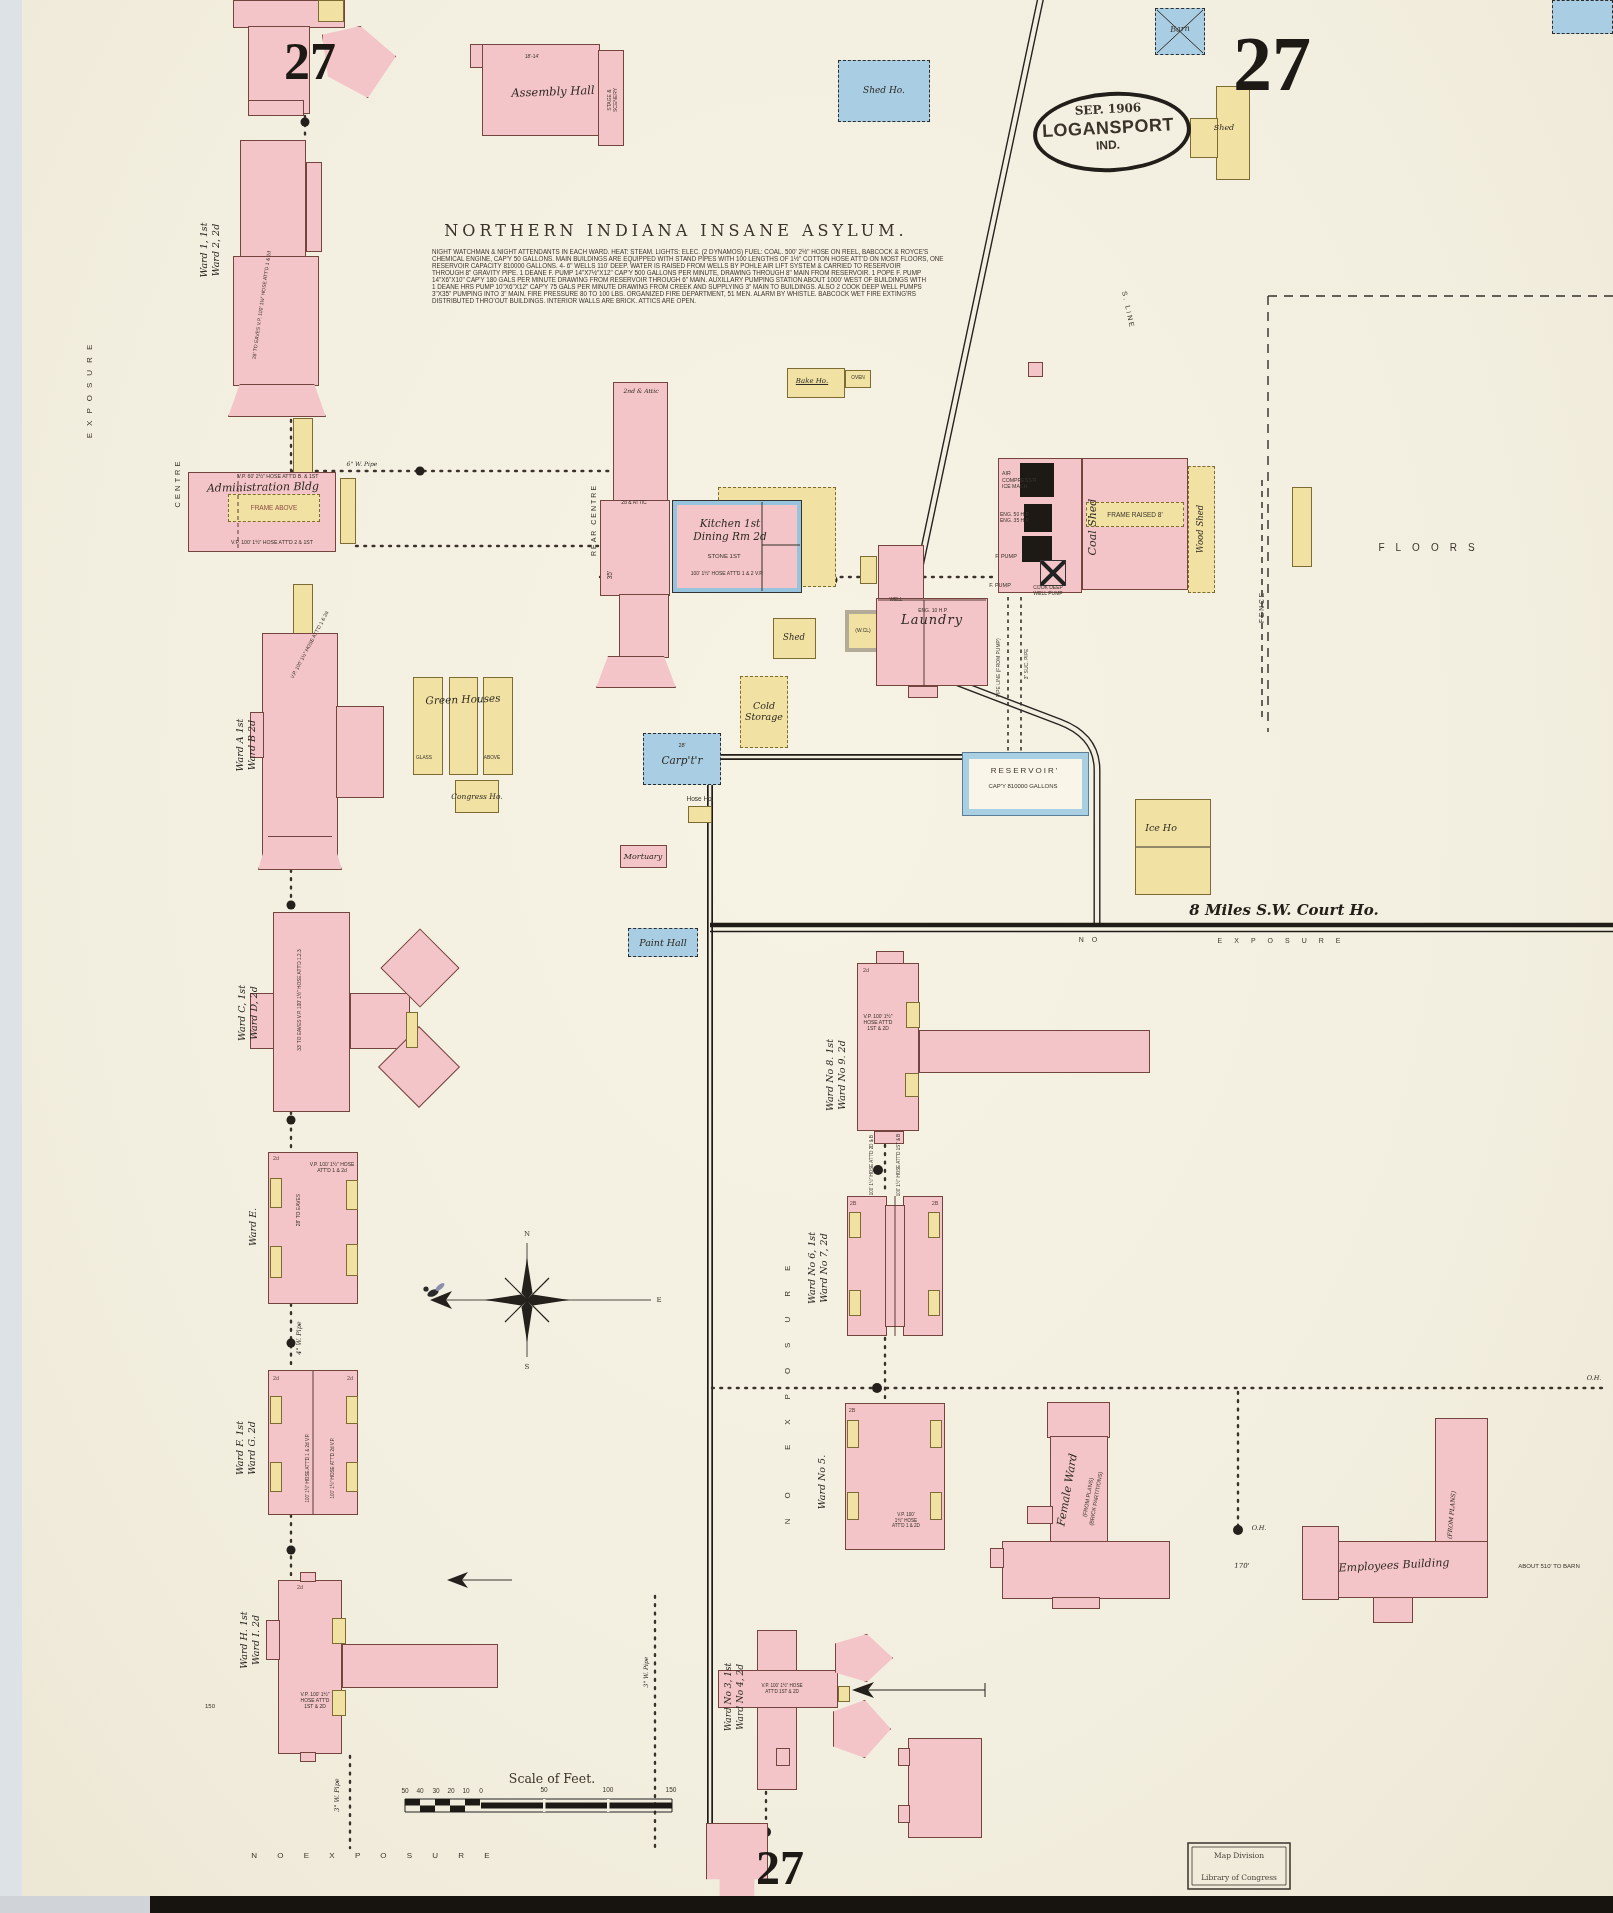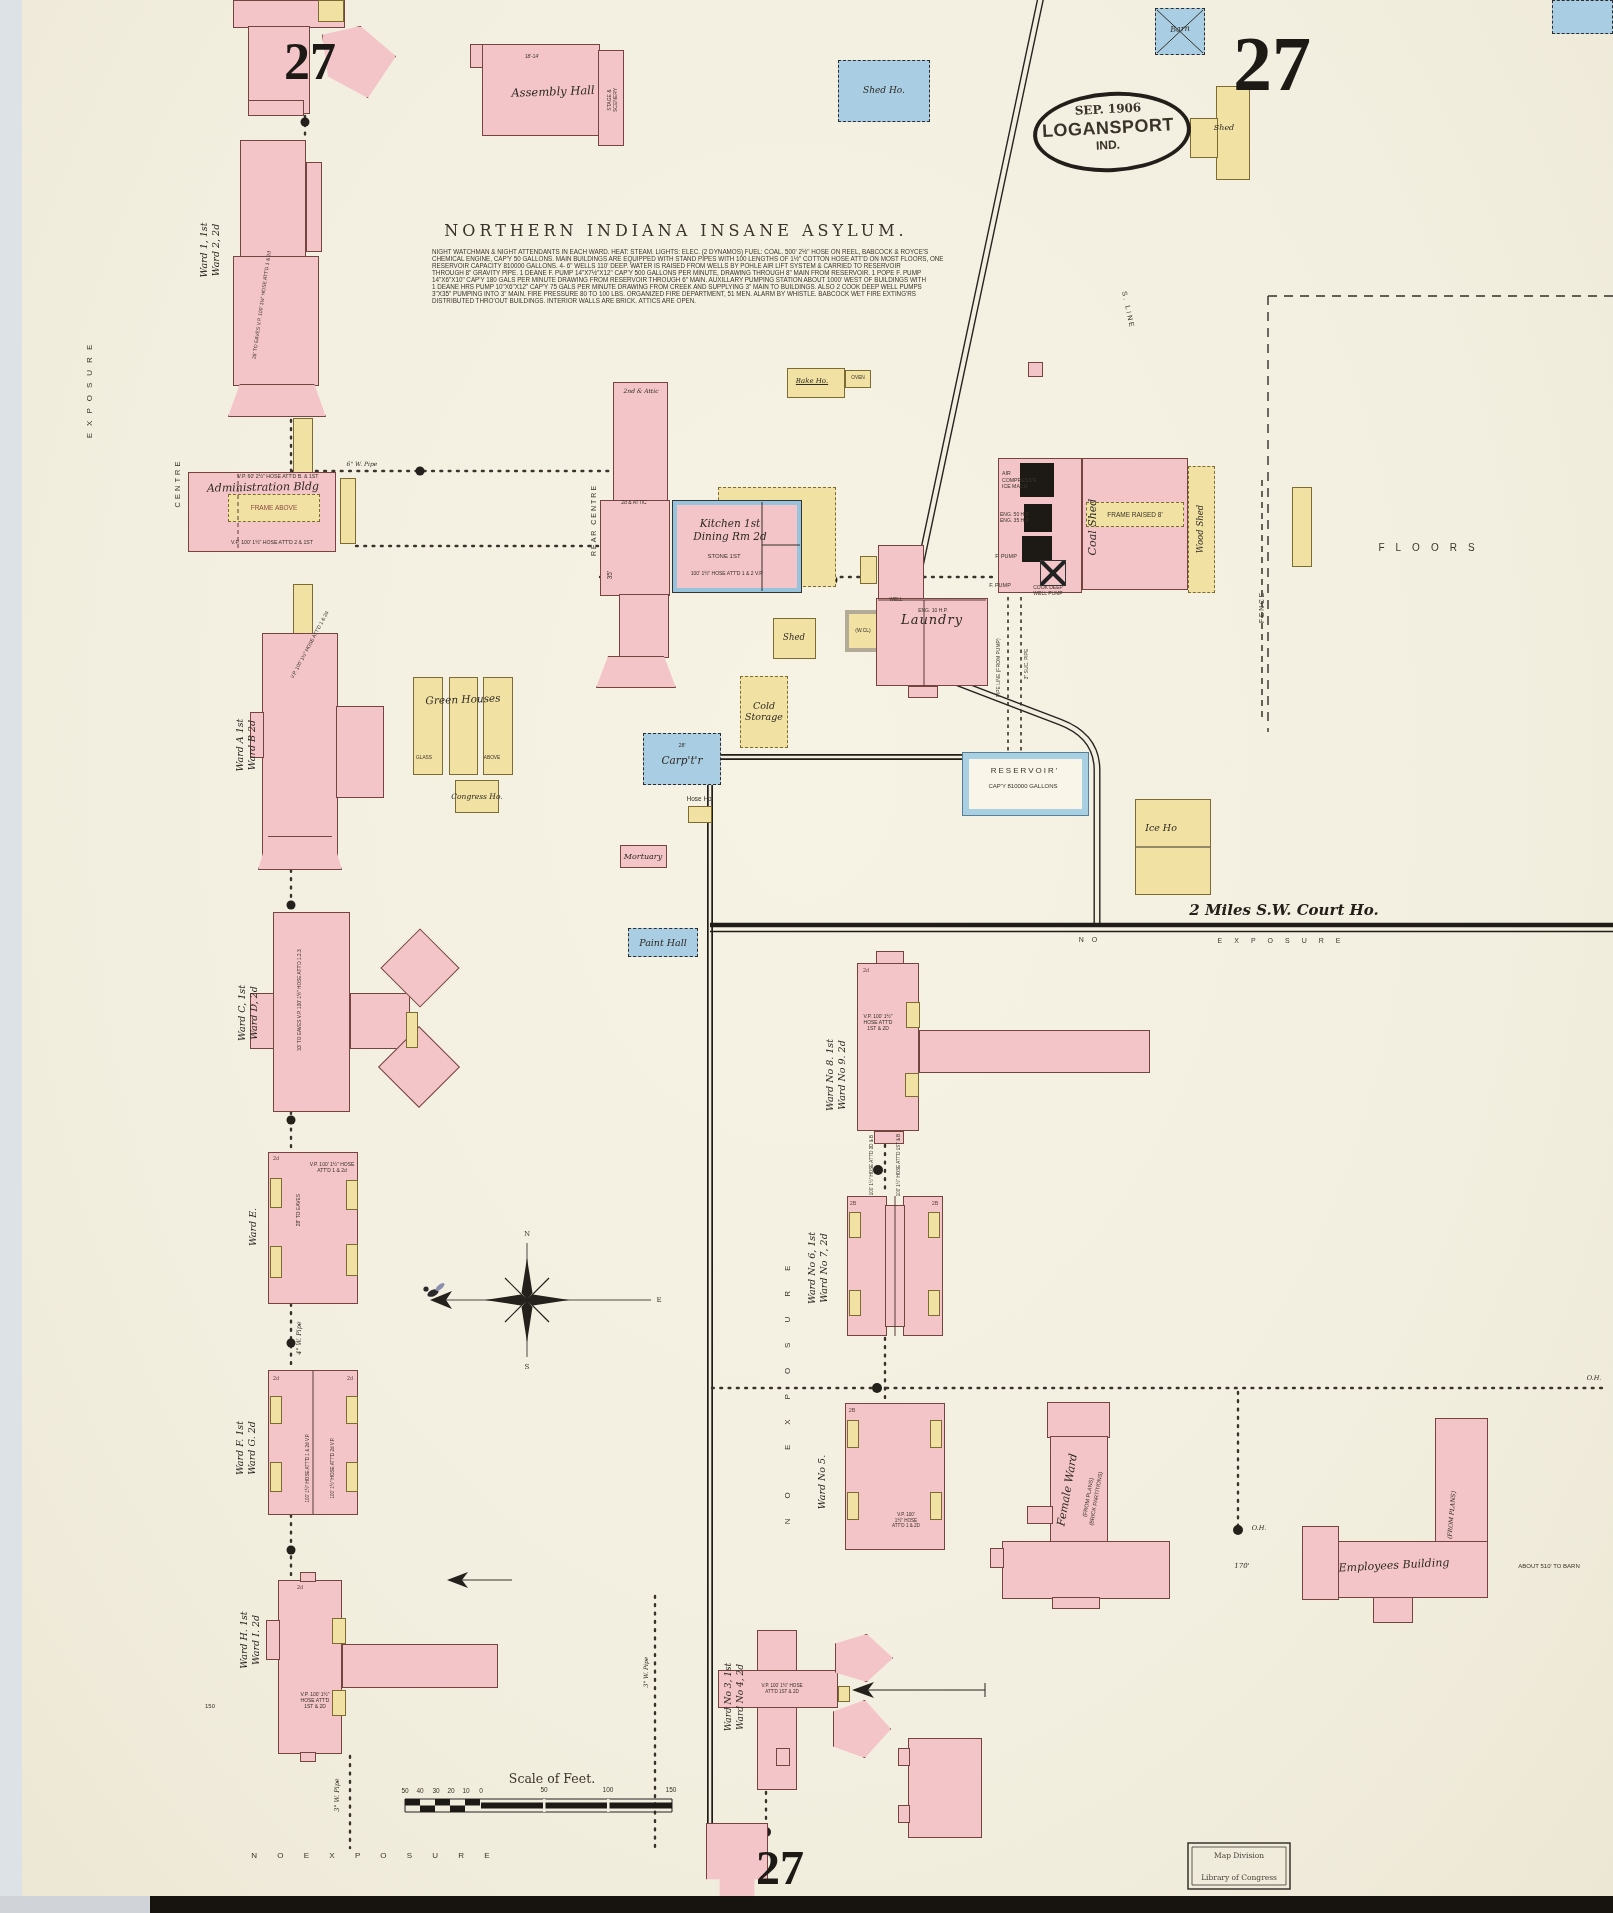--- a/index.html
+++ b/index.html
@@ -257,21 +257,21 @@
 1 DEANE HRS PUMP 10"X6"X12" CAP'Y 75 GALS PER MINUTE DRAWING FROM CREEK AND SUPPLYING 3" MAIN TO BUILDINGS. ALSO 2 COOK DEEP WELL PUMPS
 3"X35" PUMPING INTO 3" MAIN. FIRE PRESSURE 80 TO 100 LBS. ORGANIZED FIRE DEPARTMENT, 51 MEN. ALARM BY WHISTLE. BABCOCK WET FIRE EXTING'RS
 DISTRIBUTED THRO'OUT BUILDINGS. INTERIOR WALLS ARE BRICK. ATTICS ARE OPEN.</div>
       <div class="ann s" style="left: 1239px; top: 1856px; font-size: 7.5px; transform: translate(-50%, -50%); color: rgb(74, 68, 60);">Map Division</div>
       <div class="ann s" style="left: 1239px; top: 1878px; font-size: 7.5px; transform: translate(-50%, -50%); color: rgb(74, 68, 60);">Library of Congress</div>
       <div class="ann" style="left: 90px; top: 388px; font-size: 8px; transform: translate(-50%, -50%) rotate(-90deg); letter-spacing: 7px;">EXPOSURE</div>
       <div class="ann" style="left: 788px; top: 1385px; font-size: 8px; transform: translate(-50%, -50%) rotate(-90deg); letter-spacing: 20px;">NO EXPOSURE</div>
       <div class="ann" style="left: 375px; top: 1856px; font-size: 8px; transform: translate(-50%, -50%); letter-spacing: 9px;">N O   E X P O S U R E</div>
       <div class="ann" style="left: 1092px; top: 940px; font-size: 7px; transform: translate(-50%, -50%); letter-spacing: 8px;">NO</div>
       <div class="ann" style="left: 1285px; top: 941px; font-size: 7px; transform: translate(-50%, -50%); letter-spacing: 12px;">EXPOSURE</div>
-      <div class="ann b" style="left: 1284px; top: 911px; font-size: 15px; transform: translate(-50%, -50%);">2 Miles S.W. Court Ho.</div>
+      <div class="ann b" style="left: 1284px; top: 911px; font-size: 15px; transform: translate(-50%, -50%);">8 Miles S.W. Court Ho.</div>
       <div class="ann" style="left: 1432px; top: 548px; font-size: 10px; transform: translate(-50%, -50%); letter-spacing: 11px;">FLOORS</div>
       <div class="ann" style="left: 1128px; top: 310px; font-size: 7px; transform: translate(-50%, -50%) rotate(78deg); letter-spacing: 2px;">S. LINE</div>
       <div class="ann" style="left: 1262px; top: 607px; font-size: 6.5px; transform: translate(-50%, -50%) rotate(-90deg); letter-spacing: 2px;">FENCE</div>
       <div class="ann" style="left: 210px; top: 1706px; font-size: 6px; transform: translate(-50%, -50%);">150</div>
       <div class="ann" style="left: 1549px; top: 1566px; font-size: 6px; transform: translate(-50%, -50%);">ABOUT 510' TO BARN</div>
       <div class="ann h" style="left: 1229px; top: 1566px; font-size: 7px; transform: translate(-50%, -50%); margin-left: 13px;">170'</div>
       <div class="ann h" style="left: 1594px; top: 1379px; font-size: 6.5px; transform: translate(-50%, -50%);">O.H.</div>
       <div class="ann h" style="left: 1259px; top: 1529px; font-size: 6.5px; transform: translate(-50%, -50%);">O.H.</div>
       <div class="ann h" style="left: 553px; top: 92px; font-size: 11.5px; transform: translate(-50%, -50%) rotate(-2deg);">Assembly Hall</div>
       <div class="ann" style="left: 612px; top: 100px; font-size: 5px; transform: translate(-50%, -50%) rotate(-90deg); line-height: 1.25;">STAGE &amp;

